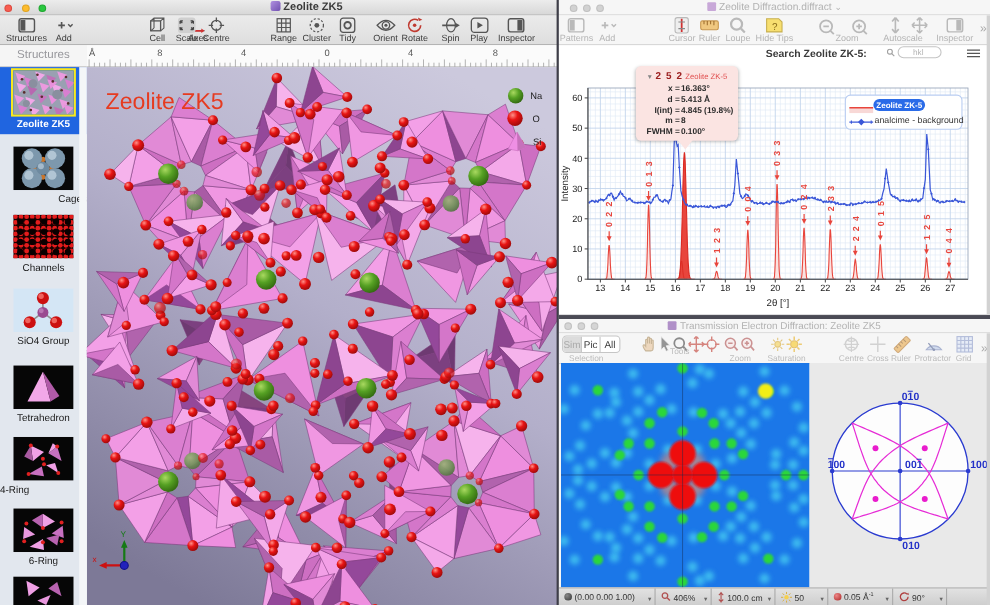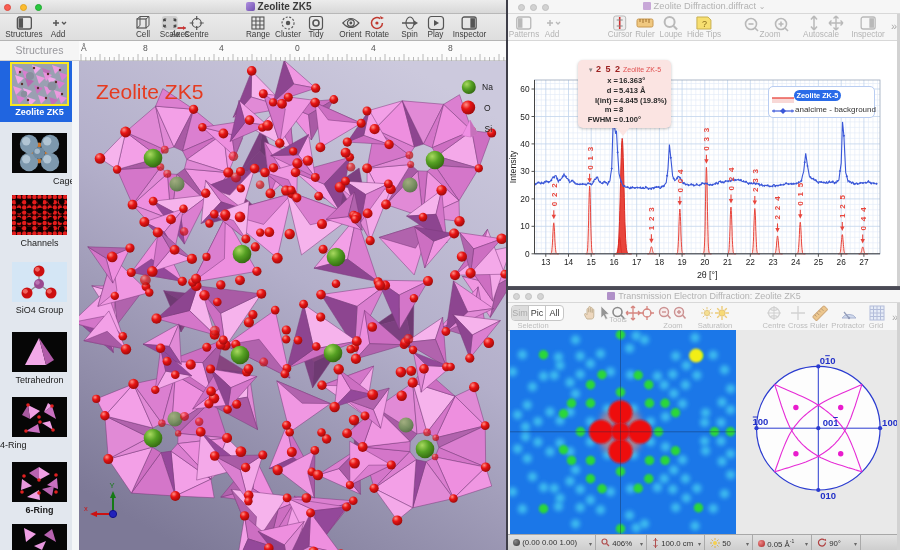--- a/index.html
+++ b/index.html
@@ -360,21 +360,21 @@
           <polygon points="45,16 46,27 35,23" fill="#c870c0"></polygon>
           <polygon points="15,35 27,28 28,38" fill="#f0a0e5"></polygon>
           <polygon points="40,34 30,27 42,24" fill="#b863b0"></polygon>
           <circle cx="27" cy="18" r="1.8" fill="#e02020"></circle>
           <circle cx="12" cy="14" r="1.8" fill="#e02020"></circle>
           <circle cx="44" cy="13" r="1.8" fill="#e02020"></circle>
           <circle cx="10" cy="30" r="1.8" fill="#e02020"></circle>
           <circle cx="44" cy="30" r="1.8" fill="#e02020"></circle>
           <circle cx="27" cy="31" r="1.8" fill="#e02020"></circle>
         </svg></div>
-      <div style="position:absolute;left:0;top:444px;width:79px;text-align:center;font-size:9px;font-weight:700;color:#1a1a1a">6-Ring</div>
+      <div style="position:absolute;left:0;top:444px;width:79px;text-align:center;font-size:9px;font-weight:400;color:#1a1a1a">6-Ring</div>
 <div style="position:absolute;left:12px;top:463px;width:55px;height:26px"><svg width="55" height="26">
           <rect width="55" height="26" fill="#060606"></rect>
           <polygon points="12,4 24,10 14,18" fill="#f0a0e5"></polygon>
           <polygon points="40,5 44,18 32,11" fill="#b863b0"></polygon>
           <polygon points="22,22 34,17 30,26" fill="#e898de"></polygon>
         </svg></div>
 </div>
 <div style="position:absolute;left:72px;top:61px;width:7px;height:489px;background:#f4f6f8"></div>
 <div style="position:absolute;left:79px;top:61px;width:428px;height:489px"><svg width="428" height="489" viewBox="0 0 428 489">
 <defs>
@@ -1068,20 +1068,31 @@
           <path d="M13 12l3 3" stroke="#b9b9b9" stroke-width="1.6"></path>
         </svg></div>
 <div style="position:absolute;left:296px;top:1px"><svg width="16" height="16" viewBox="0 0 16 16">
           <path d="M10 1v14M10 1L7 4.5M10 1l3 3.5M10 15l-3-3.5M10 15l3-3.5" stroke="#b9b9b9" stroke-width="1.5" fill="none"></path>
         </svg></div>
       <div style="position:absolute;left:318px;top:1px"><svg width="18" height="16" viewBox="0 0 18 16">
           <path d="M10 1v14M3 8h14M10 1L7.5 3.5M10 1l2.5 2.5M10 15l-2.5-2.5M10 15l2.5-2.5M3 8l2.5-2.5M3 8l2.5 2.5M17 8l-2.5-2.5M17 8l-2.5 2.5" stroke="#b9b9b9" stroke-width="1.4" fill="none"></path>
         </svg></div>
 <div style="position:absolute;right:3px;top:6px;font-size:11px;color:#aaa">»</div>
 </div>
+<div style="position:absolute;left:0;top:42px;width:392px;height:12px">
+      <div style="position:absolute;right:112px;top:2px;font-size:9.5px;font-weight:700;color:#3a3a3a">Search Zeolite ZK-5:</div>
+      <div style="position:absolute;right:44px;top:0px;width:40px;height:11px;border:1px solid #c4c4c4;border-radius:6px;background:#fff;font-size:7.5px;color:#b4b4b4;padding-left:13px;line-height:10px">hkl</div>
+      <svg width="8" height="8" style="position:absolute;right:86px;top:2px">
+        <circle cx="3" cy="3" r="2.2" fill="none" stroke="#a0a0a0"></circle>
+        <path d="M4.7 4.7L7 7" stroke="#a0a0a0"></path>
+      </svg>
+      <svg width="12" height="9" style="position:absolute;right:9px;top:2px">
+        <path d="M0 1.5h12M0 4.5h12M0 7.5h12" stroke="#555" stroke-width="1.2"></path>
+      </svg>
+    </div>
 <div style="position:absolute;left:0;top:54px;width:392px;height:233px"><svg width="392" height="233" viewBox="0 0 392 233" font-family="Liberation Sans, sans-serif">
 <rect width="392" height="233" fill="#ffffff"></rect>
 <path d="M28.7 26.0V199.8 M33.3 26.0V199.8 M42.3 26.0V199.8 M46.9 26.0V199.8 M51.4 26.0V199.8 M56 26.0V199.8 M65.1 26.0V199.8 M69.6 26.0V199.8 M74.2 26.0V199.8 M78.7 26.0V199.8 M87.8 26.0V199.8 M92.3 26.0V199.8 M96.9 26.0V199.8 M101.4 26.0V199.8 M110.5 26.0V199.8 M115 26.0V199.8 M119.6 26.0V199.8 M124.1 26.0V199.8 M133.2 26.0V199.8 M137.8 26.0V199.8 M142.3 26.0V199.8 M146.9 26.0V199.8 M155.9 26.0V199.8 M160.5 26.0V199.8 M165 26.0V199.8 M169.6 26.0V199.8 M178.7 26.0V199.8 M183.2 26.0V199.8 M187.8 26.0V199.8 M192.3 26.0V199.8 M201.4 26.0V199.8 M205.9 26.0V199.8 M210.5 26.0V199.8 M215 26.0V199.8 M224.1 26.0V199.8 M228.6 26.0V199.8 M233.2 26.0V199.8 M237.7 26.0V199.8 M246.8 26.0V199.8 M251.4 26.0V199.8 M255.9 26.0V199.8 M260.5 26.0V199.8 M269.5 26.0V199.8 M274.1 26.0V199.8 M278.6 26.0V199.8 M283.2 26.0V199.8 M292.3 26.0V199.8 M296.8 26.0V199.8 M301.4 26.0V199.8 M305.9 26.0V199.8 M315 26.0V199.8 M319.5 26.0V199.8 M324.1 26.0V199.8 M328.6 26.0V199.8 M337.7 26.0V199.8 M342.2 26.0V199.8 M346.8 26.0V199.8 M351.3 26.0V199.8 M360.4 26.0V199.8 M365 26.0V199.8 M369.5 26.0V199.8 M26.5 194.3H372 M26.5 188.8H372 M26.5 183.3H372 M26.5 177.8H372 M26.5 166.8H372 M26.5 161.3H372 M26.5 155.8H372 M26.5 150.4H372 M26.5 139.4H372 M26.5 133.9H372 M26.5 128.4H372 M26.5 122.9H372 M26.5 111.9H372 M26.5 106.4H372 M26.5 100.9H372 M26.5 95.4H372 M26.5 84.4H372 M26.5 78.9H372 M26.5 73.4H372 M26.5 67.9H372 M26.5 57H372 M26.5 51.5H372 M26.5 46H372 M26.5 40.5H372 M26.5 29.5H372" stroke="#e0eaf6" stroke-width="0.6" fill="none"></path>
 <path d="M37.8 26.0V199.8 M60.5 26.0V199.8 M83.2 26.0V199.8 M106 26.0V199.8 M128.7 26.0V199.8 M151.4 26.0V199.8 M174.1 26.0V199.8 M196.8 26.0V199.8 M219.6 26.0V199.8 M242.3 26.0V199.8 M265 26.0V199.8 M287.7 26.0V199.8 M310.4 26.0V199.8 M333.2 26.0V199.8 M355.9 26.0V199.8 M26.5 199.8H372 M26.5 172.3H372 M26.5 144.9H372 M26.5 117.4H372 M26.5 89.9H372 M26.5 62.5H372 M26.5 35H372" stroke="#c2d4ec" stroke-width="0.8" fill="none"></path>
 <path d="M41.8 199.8 L41.8 199.8 L41.9 199.8 L42.1 199.8 L42.3 199.8 L42.5 199.8 L42.7 199.7 L42.8 199.6 L43 199.5 L43.2 199.2 L43.4 198.7 L43.6 198.1 L43.8 197 L43.9 195.6 L44.1 193.7 L44.3 191.2 L44.5 188.1 L44.7 184.7 L44.8 181 L45 177.3 L45.2 173.9 L45.4 171.1 L45.6 169.4 L45.8 168.8 L45.9 169.4 L46.1 171.1 L46.3 173.9 L46.5 177.3 L46.7 181 L46.8 184.7 L47 188.1 L47.2 191.2 L47.4 193.7 L47.6 195.6 L47.8 197 L47.9 198.1 L48.1 198.7 L48.3 199.2 L48.5 199.5 L48.7 199.6 L48.8 199.7 L49 199.8 L49.2 199.8 L49.4 199.8 L49.6 199.8 L49.8 199.8 L49.9 199.8 L50.1 199.8 L50.3 199.8 L50.5 199.8 L50.7 199.8 L50.8 199.8 L50.8 199.8 Z" fill="#fae2e0" stroke="#e8453c" stroke-width="1"></path>
 <path d="M77.7 199.8 L77.7 199.8 L77.8 199.8 L78 199.8 L78.2 199.8 L78.4 199.7 L78.6 199.6 L78.7 199.4 L78.9 199 L79.1 198.5 L79.3 197.5 L79.5 196 L79.7 193.8 L79.8 190.7 L80 186.4 L80.2 181 L80.4 174.4 L80.6 166.9 L80.7 158.8 L80.9 150.7 L81.1 143.4 L81.3 137.4 L81.5 133.6 L81.6 132.2 L81.8 133.6 L82 137.4 L82.2 143.4 L82.4 150.7 L82.6 158.8 L82.7 166.9 L82.9 174.4 L83.1 181 L83.3 186.4 L83.5 190.7 L83.6 193.8 L83.8 196 L84 197.5 L84.2 198.5 L84.4 199 L84.6 199.4 L84.7 199.6 L84.9 199.7 L85.1 199.8 L85.3 199.8 L85.5 199.8 L85.6 199.8 L85.8 199.8 L86 199.8 L86.2 199.8 L86.4 199.8 L86.6 199.8 L86.7 199.8 L86.7 199.8 Z" fill="#fae2e0" stroke="#e8453c" stroke-width="1"></path>
 <path d="M139.4 199.8 L139.4 199.8 L139.6 199.8 L139.8 199.8 L140 199.8 L140.2 199.8 L140.4 199.8 L140.5 199.8 L140.7 199.7 L140.9 199.7 L141.1 199.6 L141.3 199.4 L141.4 199.2 L141.6 198.8 L141.8 198.4 L142 197.8 L142.2 197.1 L142.4 196.3 L142.5 195.5 L142.7 194.6 L142.9 193.8 L143.1 193.2 L143.3 192.8 L143.4 192.7 L143.6 192.8 L143.8 193.2 L144 193.8 L144.2 194.6 L144.4 195.5 L144.5 196.3 L144.7 197.1 L144.9 197.8 L145.1 198.4 L145.3 198.8 L145.4 199.2 L145.6 199.4 L145.8 199.6 L146 199.7 L146.2 199.7 L146.4 199.8 L146.5 199.8 L146.7 199.8 L146.9 199.8 L147.1 199.8 L147.3 199.8 L147.4 199.8 L147.6 199.8 L147.8 199.8 L148 199.8 L148.2 199.8 L148.4 199.8 L148.5 199.8 L148.5 199.8 Z" fill="#fae2e0" stroke="#e8453c" stroke-width="1"></path>
 <path d="M167.8 199.8 L167.8 199.8 L168 199.8 L168.2 199.8 L168.4 199.8 L168.6 199.7 L168.8 199.7 L168.9 199.5 L169.1 199.3 L169.3 198.9 L169.5 198.3 L169.7 197.3 L169.8 195.8 L170 193.7 L170.2 190.9 L170.4 187.4 L170.6 183 L170.8 178 L170.9 172.6 L171.1 167.3 L171.3 162.4 L171.5 158.5 L171.7 155.9 L171.8 155 L172 155.9 L172.2 158.5 L172.4 162.4 L172.6 167.3 L172.8 172.6 L172.9 178 L173.1 183 L173.3 187.4 L173.5 190.9 L173.7 193.7 L173.8 195.8 L174 197.3 L174.2 198.3 L174.4 198.9 L174.6 199.3 L174.8 199.5 L174.9 199.7 L175.1 199.7 L175.3 199.8 L175.5 199.8 L175.7 199.8 L175.8 199.8 L176 199.8 L176.2 199.8 L176.4 199.8 L176.6 199.8 L176.8 199.8 L176.9 199.8 L176.9 199.8 Z" fill="#fae2e0" stroke="#e8453c" stroke-width="1"></path>
 <path d="M194.4 199.8 L194.4 199.8 L194.6 199.8 L194.8 199.8 L195 199.7 L195.2 199.7 L195.3 199.5 L195.5 199.3 L195.7 198.8 L195.9 198.1 L196.1 196.9 L196.2 194.9 L196.4 192.1 L196.6 188.1 L196.8 182.7 L197 175.7 L197.2 167.3 L197.3 157.7 L197.5 147.3 L197.7 137 L197.9 127.5 L198.1 119.9 L198.2 115 L198.4 113.3 L198.6 115 L198.8 119.9 L199 127.5 L199.2 137 L199.3 147.3 L199.5 157.7 L199.7 167.3 L199.9 175.7 L200.1 182.7 L200.2 188.1 L200.4 192.1 L200.6 194.9 L200.8 196.9 L201 198.1 L201.2 198.8 L201.3 199.3 L201.5 199.5 L201.7 199.7 L201.9 199.7 L202.1 199.8 L202.2 199.8 L202.4 199.8 L202.6 199.8 L202.8 199.8 L203 199.8 L203.2 199.8 L203.3 199.8 L203.5 199.8 L203.5 199.8 Z" fill="#fae2e0" stroke="#e8453c" stroke-width="1"></path>
 <path d="M219 199.8 L219 199.8 L219.2 199.8 L219.3 199.8 L219.5 199.8 L219.7 199.7 L219.9 199.7 L220.1 199.5 L220.2 199.3 L220.4 198.9 L220.6 198.2 L220.8 197.2 L221 195.6 L221.2 193.5 L221.3 190.6 L221.5 186.8 L221.7 182.3 L221.9 177.1 L222.1 171.5 L222.2 165.9 L222.4 160.8 L222.6 156.7 L222.8 154 L223 153.1 L223.1 154 L223.3 156.7 L223.5 160.8 L223.7 165.9 L223.9 171.5 L224.1 177.1 L224.2 182.3 L224.4 186.8 L224.6 190.6 L224.8 193.5 L225 195.6 L225.1 197.2 L225.3 198.2 L225.5 198.9 L225.7 199.3 L225.9 199.5 L226.1 199.7 L226.2 199.7 L226.4 199.8 L226.6 199.8 L226.8 199.8 L227 199.8 L227.1 199.8 L227.3 199.8 L227.5 199.8 L227.7 199.8 L227.9 199.8 L228.1 199.8 L228.1 199.8 Z" fill="#fae2e0" stroke="#e8453c" stroke-width="1"></path>

